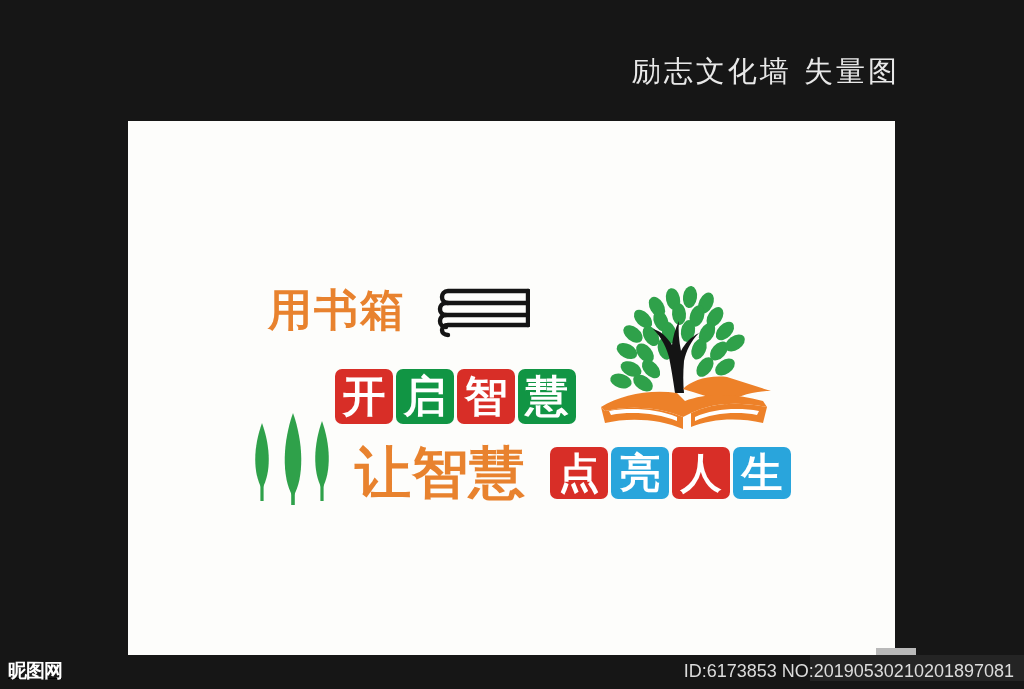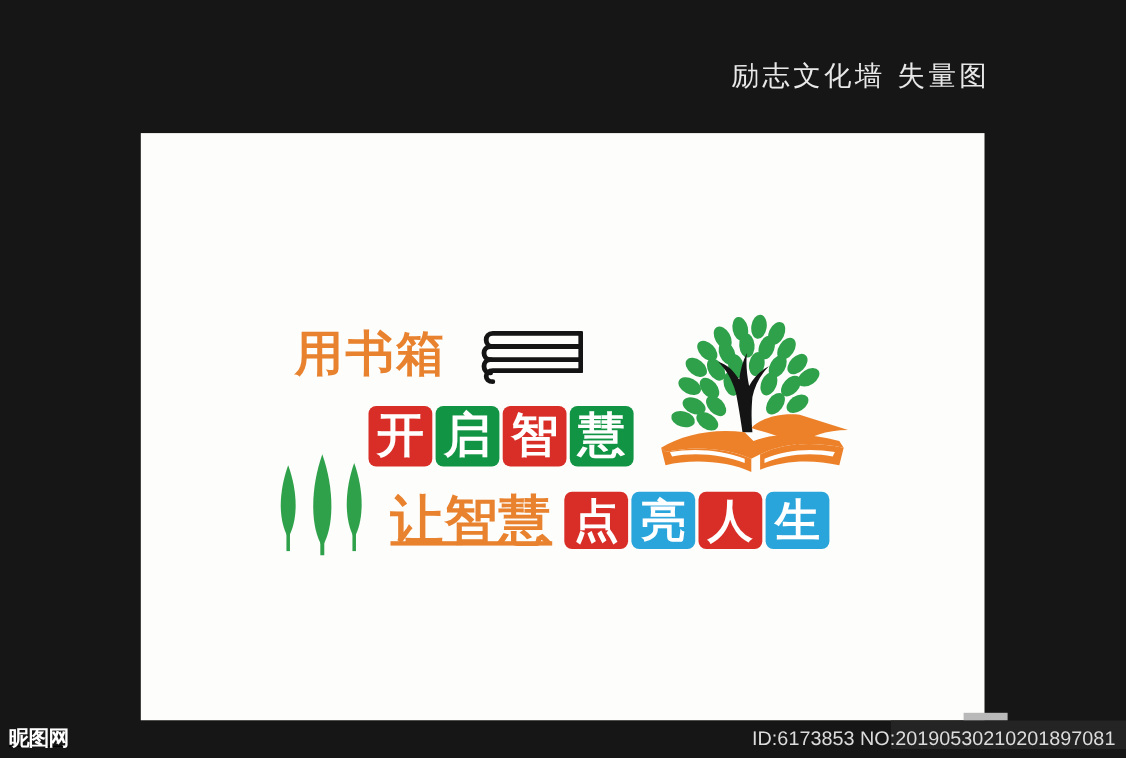--- a/index.html
+++ b/index.html
@@ -23,21 +23,21 @@
 
   
   #header-title {
     position: absolute;
     left: 0;
     top: 52px;
     width: 900px;
     text-align: right;
     color: #e8e8e8;
     font-family: "DejaVu Sans", "Liberation Sans", sans-serif;
-    font-size: 25px;
+    font-size: 29px;
     letter-spacing: 3px;
     white-space: nowrap;
   }
 
   
   #artboard {
     position: absolute;
     left: 128px;
     top: 121px;
     width: 767px;
@@ -52,21 +52,21 @@
     top: 160px;
     width: 560px;
     height: 240px;
   }
 
   .row { position: absolute; }
 
   
   #line1 {
     left: 28px;
-    top: 12px;
+    top: 0;
   }
   #line1-text {
     display: inline-block;
     vertical-align: middle;
     color: #e8822e;
     font-family: "DejaVu Sans", "Liberation Sans", sans-serif;
     font-size: 44px;
     font-weight: bold;
     letter-spacing: 2px;
     line-height: 1;
@@ -90,26 +90,25 @@
   #line3 {
     left: 115px;
     top: 166px;
     display: flex;
     align-items: center;
     gap: 3px;
   }
   #line3-plain {
     color: #e8822e;
     font-family: "DejaVu Sans", "Liberation Sans", sans-serif;
-    font-size: 48px;
+    font-size: 56px;
     font-weight: bold;
     letter-spacing: 1px;
     line-height: 52px;
-    margin-right: 8px;
-    text-decoration: underline;
+    margin-right: 21px;
   }
 
   .tile {
     width: 58px;
     height: 55px;
     border-radius: 7px;
     color: #ffffff;
     font-family: "DejaVu Sans", "Liberation Sans", sans-serif;
     font-size: 43px;
     font-weight: bold;

